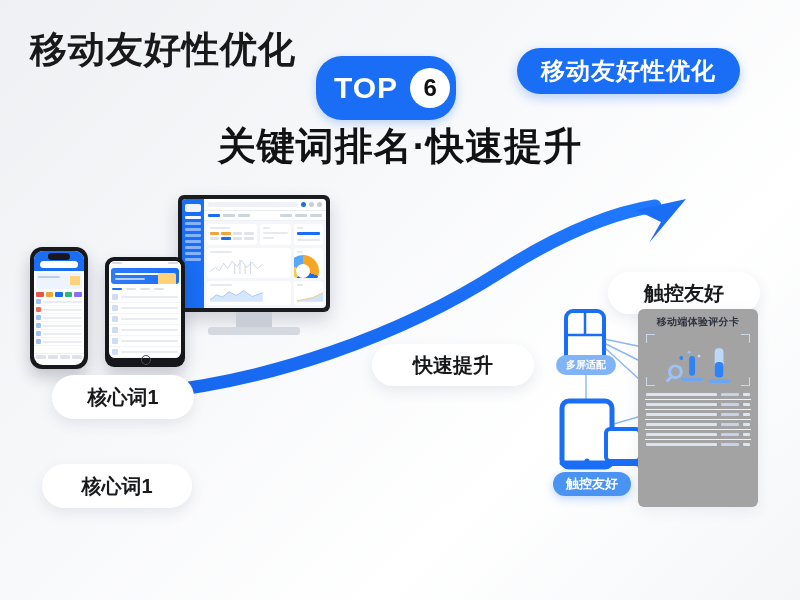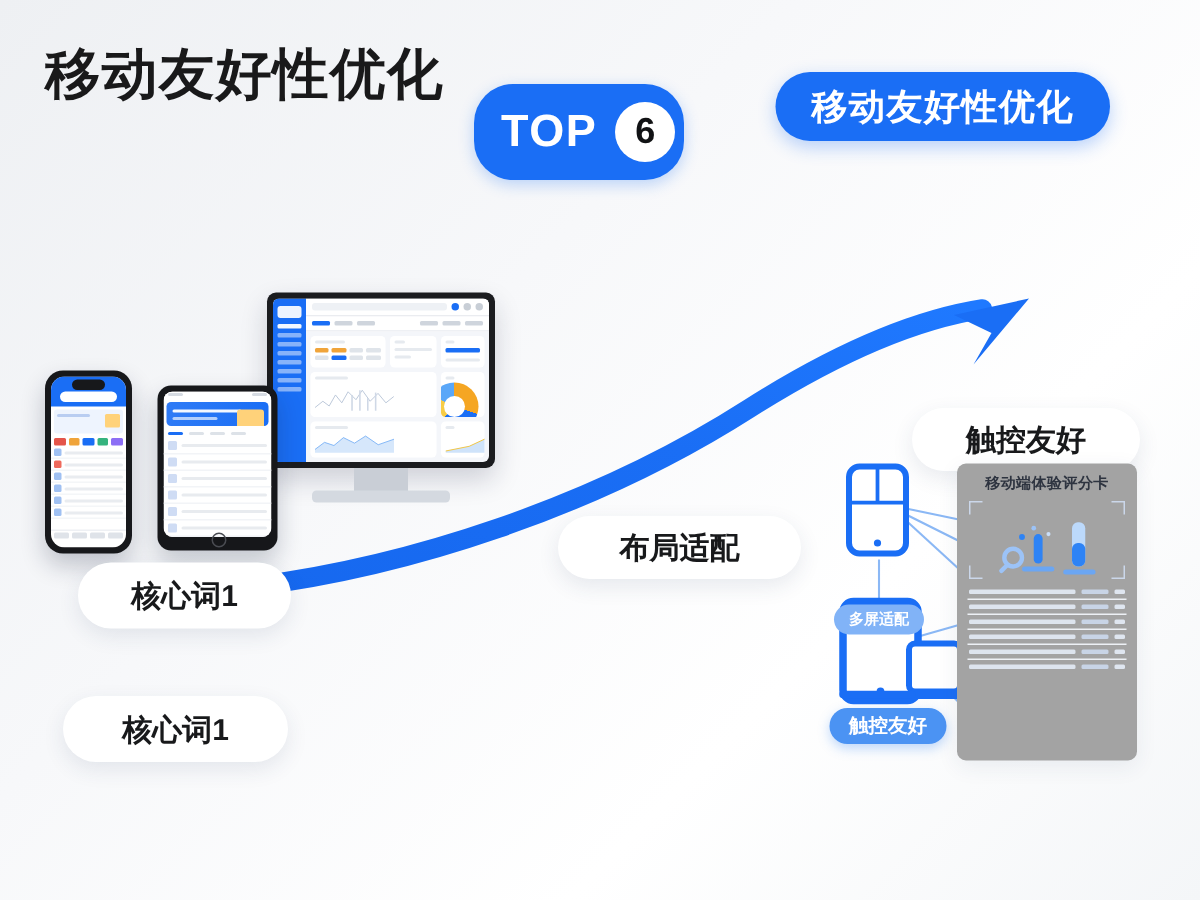--- a/index.html
+++ b/index.html
@@ -175,21 +175,21 @@
   #kwTouch{left:608px;top:272px;width:152px;height:42px;}
 
   
   .diagram{position:absolute;left:548px;top:305px;width:212px;height:210px;}
   .diag-svg{position:absolute;left:0;top:0;width:212px;height:210px;}
 
   .mini-pill{
     position:absolute;display:flex;align-items:center;justify-content:center;
     border-radius:12px;color:#ffffff;font-weight:bold;white-space:nowrap;
   }
-  #miniA{left:8px;top:50px;width:60px;height:20px;background:#81b3f7;font-size:10px;margin-top:48px;}
+  #miniA{left:8px;top:50px;width:60px;height:20px;background:#81b3f7;font-size:10px;}
   #miniB{left:5px;top:167px;width:78px;height:24px;background:#4b93f3;font-size:13px;
          box-shadow:0 3px 8px rgba(75,147,243,.35);}
 
   .scorecard{
     position:absolute;left:90px;top:4px;width:120px;height:198px;
     background:#a3a3a3;border-radius:6px;box-shadow:0 4px 14px rgba(40,60,100,.08);
     padding:6px 7px;box-sizing:border-box;
   }
   .sc-title{font-size:10px;font-weight:bold;color:#2e3440;text-align:center;letter-spacing:.3px;}
   .sc-viz{position:relative;height:52px;margin:5px 1px 4px 1px;}
@@ -216,20 +216,21 @@
 
   <div class="headline">移动友好性优化</div>
 
   <div class="top-badge">
     <span class="tword">TOP</span>
     <span class="tnum">6</span>
   </div>
 
   <div class="tag-pill">移动友好性优化</div>
 
+  <div class="subhead">关键词排名·快速提升</div>
 
   <svg class="arrow-svg" viewBox="0 0 800 600">
     <defs>
       <linearGradient id="agrad" x1="0" y1="1" x2="1" y2="0">
         <stop offset="0%" stop-color="#1668ef"></stop>
         <stop offset="55%" stop-color="#1a6ef5"></stop>
         <stop offset="100%" stop-color="#1f79ff"></stop>
       </linearGradient>
     </defs>
     <path d="M150,393 C270,381 400,336 500,272 C560,234 610,213 655,206" fill="none" stroke="url(#agrad)" stroke-width="13" stroke-linecap="round"></path>
@@ -437,21 +438,21 @@
                 <i></i>
             </div>
           </div>
         </div>
       </div>
     </div>
   </div>
 
   <div class="kw" id="kw1">核心词1</div>
   <div class="kw" id="kw3">核心词1</div>
-  <div class="kw" id="kwLayout">布局适配</div>
+  <div class="kw" id="kwLayout">快速提升</div>
   <div class="kw" id="kwTouch">触控友好</div>
 
   <div class="diagram">
     <svg class="diag-svg" viewBox="0 0 212 210">
 
       <g stroke="#8bb8f5" stroke-width="1.4" fill="none">
         <line x1="56" y1="34" x2="104" y2="44"></line>
         <line x1="56" y1="38" x2="104" y2="62"></line>
         <line x1="56" y1="42" x2="104" y2="86"></line>
         <line x1="62" y1="120" x2="104" y2="108"></line>

